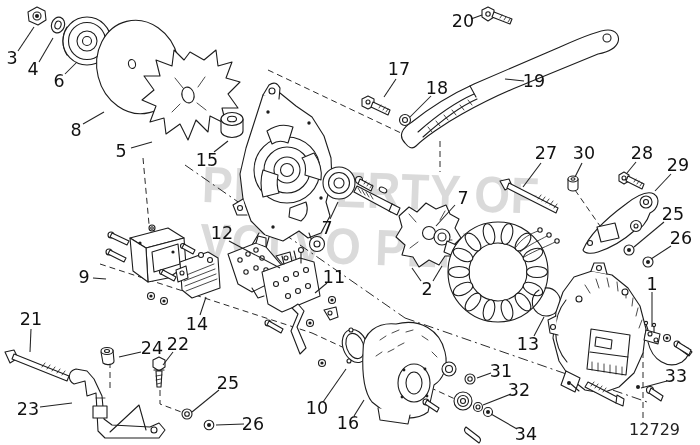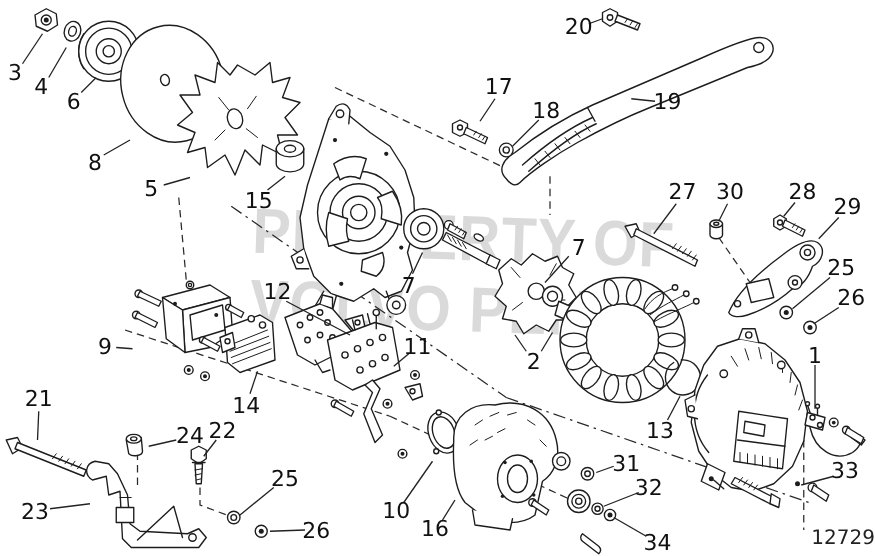--- a/index.html
+++ b/index.html
@@ -3,21 +3,21 @@
 <meta charset="utf-8">
 <style>
   html,body{margin:0;padding:0;background:#fff;}
   .stage{position:relative;width:700px;height:445px;background:#fff;overflow:hidden;
          font-family:"DejaVu Sans", sans-serif;}
   .watermark{position:absolute;left:203px;top:156px;color:#dadada;font-weight:bold;
              font-size:51px;line-height:57px;letter-spacing:1px;white-space:nowrap;
              transform:rotate(2deg) scaleX(0.9);transform-origin:0 0;
              font-family:"Liberation Sans", sans-serif;z-index:0;}
   svg.art{position:absolute;left:0;top:0;z-index:1;}
-  .id-number{position:absolute;right:0;top:420px;font-size:16px;color:#222;z-index:2;
+  .id-number{position:absolute;right:20px;top:420px;font-size:16px;color:#222;z-index:2;
              font-family:"DejaVu Sans", sans-serif;text-align:center;}
   .wh{fill:#ffffff;stroke:#1d1d1d;stroke-width:1.1;stroke-linejoin:round;stroke-linecap:round;}
   .ln{fill:none;stroke:#1d1d1d;stroke-width:1.1;stroke-linejoin:round;stroke-linecap:round;}
   .thin{fill:none;stroke:#1d1d1d;stroke-width:0.8;stroke-linecap:round;}
   .dk{fill:#1d1d1d;stroke:none;}
   .dsh{fill:none;stroke:#2a2a2a;stroke-width:1;stroke-dasharray:6 4;}
   .dshdot{fill:none;stroke:#2a2a2a;stroke-width:1;stroke-dasharray:10 4 2 4;}
   .callout{font:17.5px "DejaVu Sans", sans-serif;fill:#111;text-anchor:middle;}
   .leader{stroke:#222;stroke-width:1.05;}
 </style>

